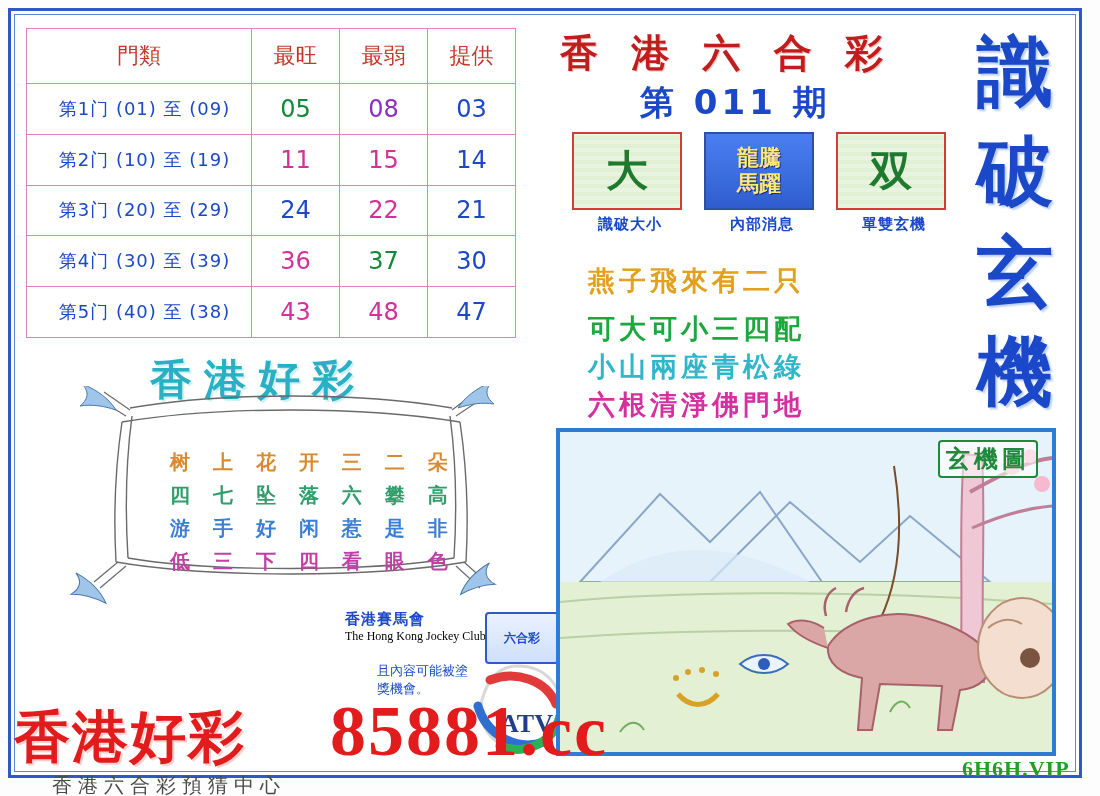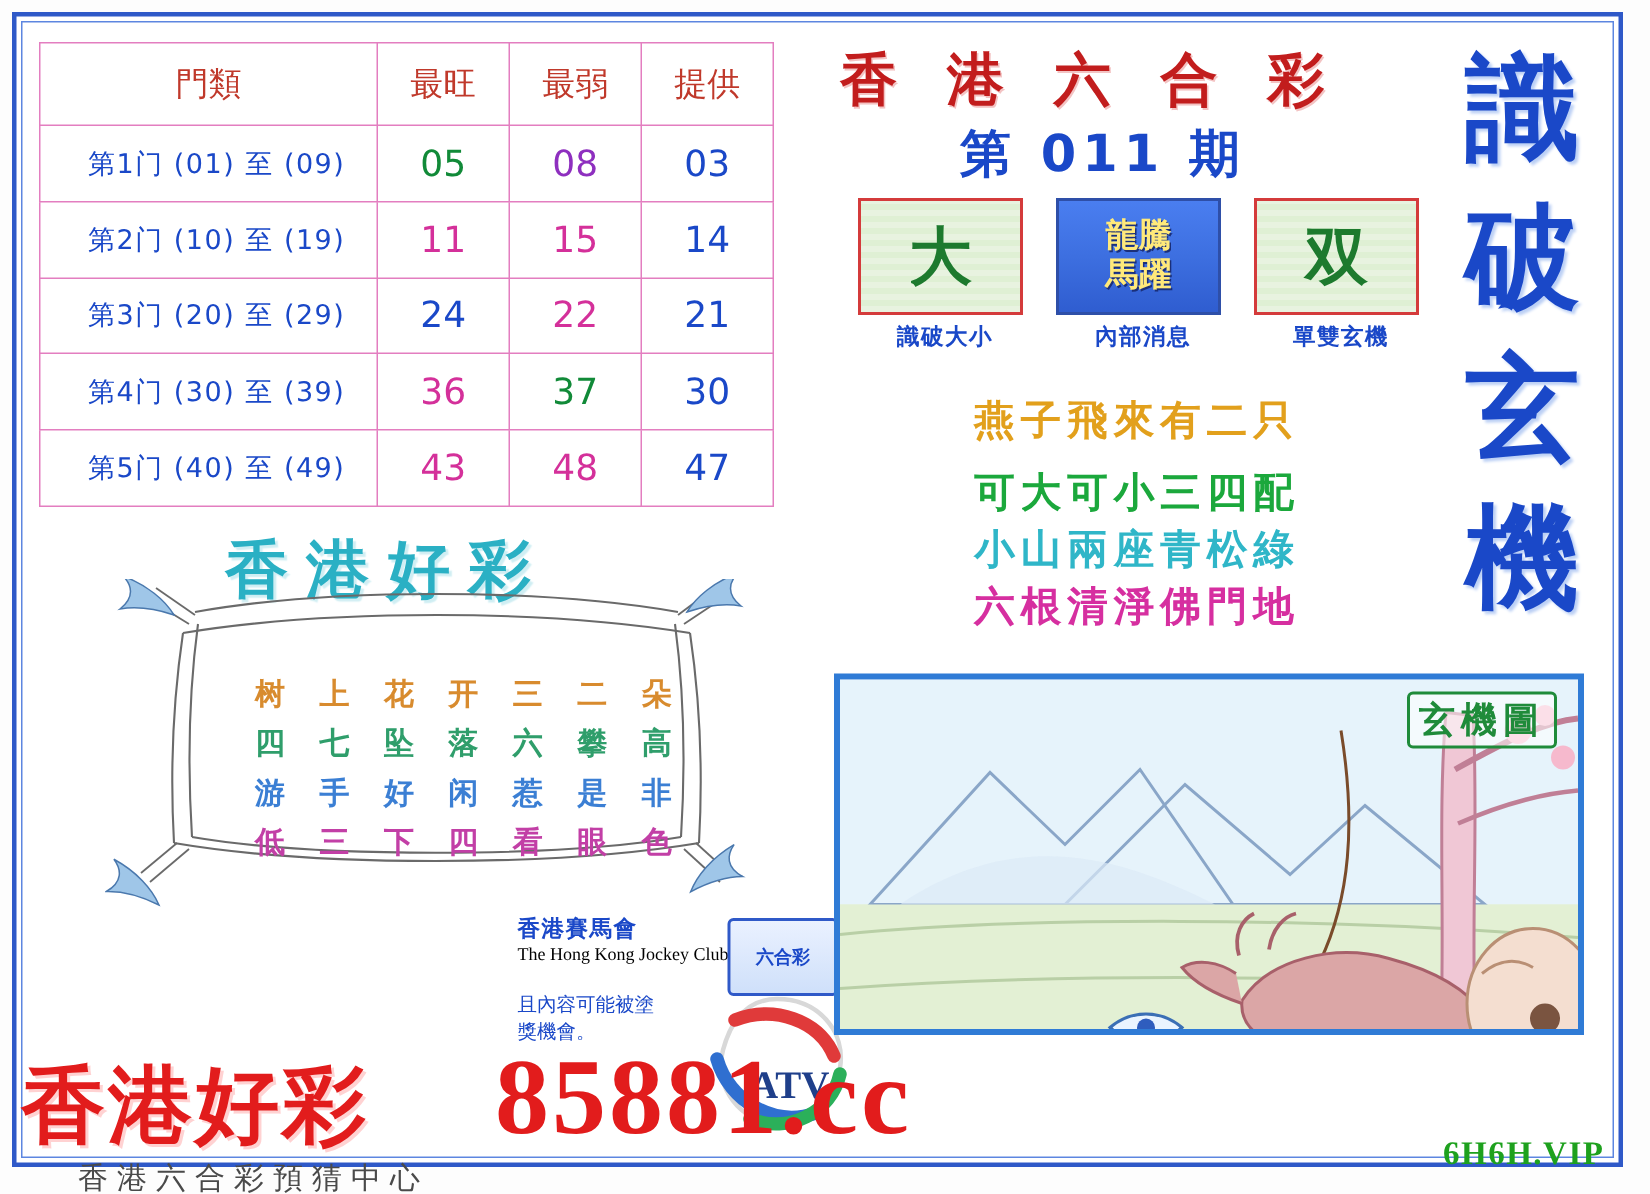--- a/index.html
+++ b/index.html
@@ -112,21 +112,21 @@
     margin-top:5px;font-size:15px;color:#1a48c8;font-weight:bold;
     letter-spacing:1px;white-space:nowrap;
   }
 
   
   .poem-right{
     position:absolute;left:588px;top:262px;width:340px;
   }
   .poem-right .line{
     font-size:27px;font-weight:bold;letter-spacing:4px;
-    line-height:38px;white-space:nowrap;text-align:center;
+    line-height:38px;white-space:nowrap;text-align:left;
   }
   .pr0{color:#e2a01c;}
   .pr1{color:#1ba83c;margin-top:10px;}
   .pr2{color:#2fb6c8;}
   .pr3{color:#d62fa0;}
 
   
   .xuanji-title{
     position:absolute;left:150px;top:352px;
     font-size:42px;font-weight:bold;color:#2ab0c4;
@@ -148,36 +148,36 @@
   .pl1{color:#2f9e6b;}
   .pl2{color:#3b7fd4;}
   .pl3{color:#c23fa6;}
 
   
   .jockey{
     position:absolute;left:345px;top:610px;width:230px;
   }
   .jc-l1{font-size:15px;color:#1a48c8;font-weight:bold;letter-spacing:1px;}
   .jc-l2{font-size:12px;color:#000000;font-family:"Liberation Serif",serif;}
-  .jc-note{margin-top:18px;font-size:13px;color:#1a48c8;line-height:18px;}
+  .jc-note{margin-top:18px;font-size:13px;color:#1a48c8;line-height:18px;margin-left:32px;}
   .jc-badge{
     position:absolute;left:140px;top:2px;width:70px;height:48px;
     border:2px solid #2f59c8;border-radius:4px;
     background:linear-gradient(180deg,#eaf1ff,#cfe0fa);
     font-size:12px;color:#1a48c8;font-weight:bold;
     display:flex;align-items:center;justify-content:center;text-align:center;
     line-height:13px;
   }
   .atv{
     position:absolute;left:460px;top:660px;width:120px;height:110px;
   }
 
   
   .pic-panel{
-    position:absolute;left:556px;top:449px;width:500px;height:241px;
+    position:absolute;left:556px;top:428px;width:500px;height:328px;
     border:4px solid #2f7bd6;
     box-sizing:border-box;
     background:linear-gradient(180deg,#eaf4fd 0%,#dff0fb 42%,#e9f6e2 43%,#d9eecd 100%);
     overflow:hidden;
   }
   .pic-tag{
     position:absolute;right:14px;top:8px;
     font-size:24px;font-weight:bold;color:#1f8b3a;
     letter-spacing:4px;white-space:nowrap;
     border:2px solid #1f8b3a;padding:1px 6px;border-radius:4px;
@@ -245,21 +245,21 @@
           <td class="num n-pink">22</td>
           <td class="num n-blue">21</td>
         </tr>
         <tr>
           <td class="cat">第4门 (30) 至 (39)</td>
           <td class="num n-pink">36</td>
           <td class="num n-green">37</td>
           <td class="num n-blue">30</td>
         </tr>
         <tr>
-          <td class="cat">第5门 (40) 至 (49)</td>
+          <td class="cat">第5门 (40) 至 (38)</td>
           <td class="num n-pink">43</td>
           <td class="num n-pink">48</td>
           <td class="num n-blue">47</td>
         </tr>
       </tbody>
     </table>
   </div>
 
   <div class="hk-title">香 港 六 合 彩</div>
   <div class="issue">第 011 期</div>

